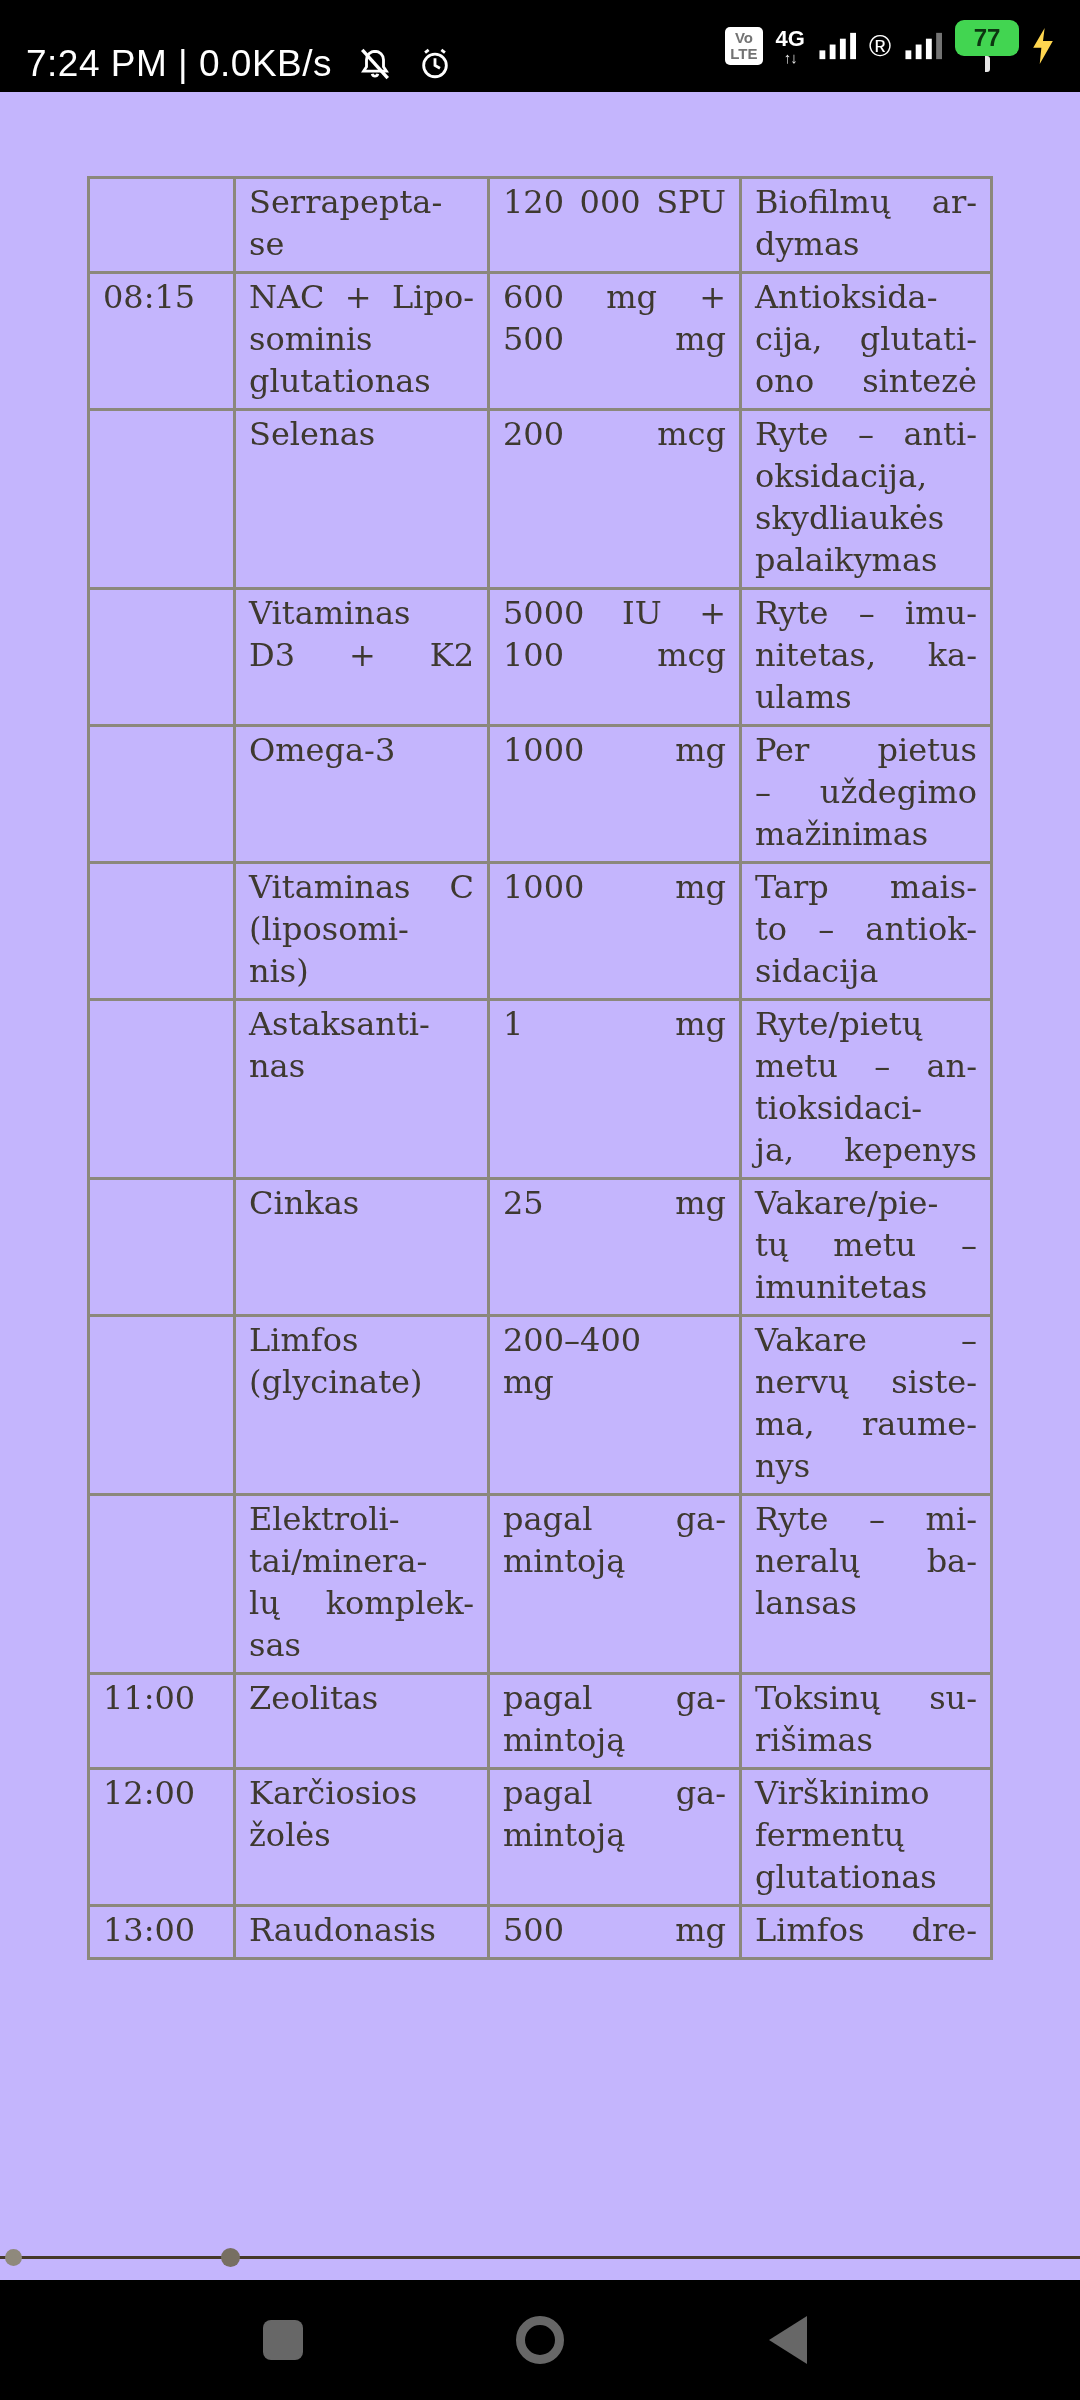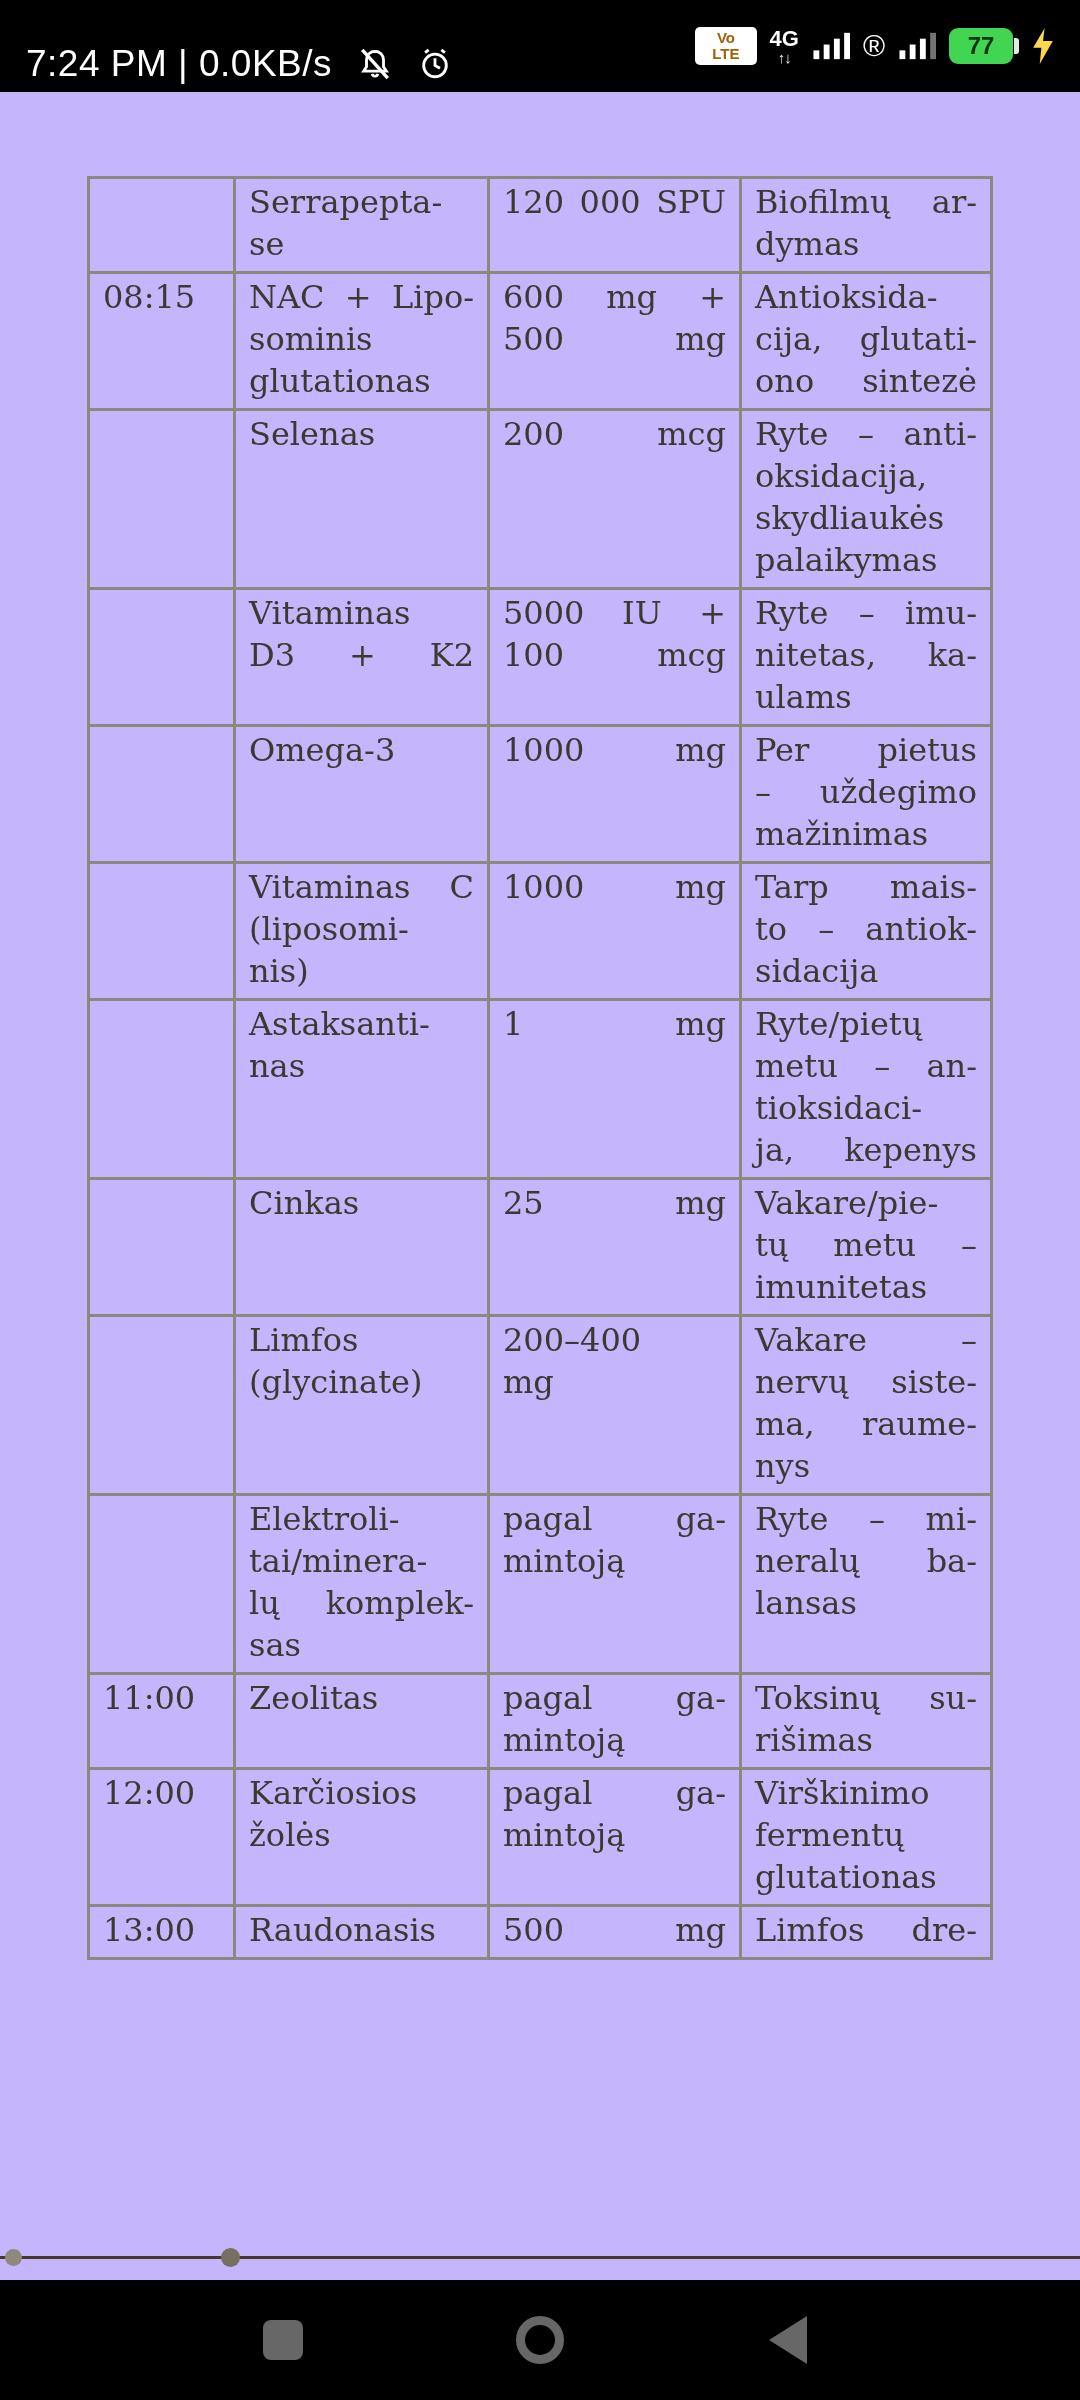--- a/index.html
+++ b/index.html
@@ -10,28 +10,28 @@
   
   .status-bar{
     position:absolute;top:0;left:0;width:1080px;height:92px;background:#000;
     color:#fff;display:flex;align-items:center;justify-content:space-between;
     padding:0 26px;box-sizing:border-box;
   }
   .sb-left{display:flex;align-items:center;gap:26px;font-size:37px;font-weight:500;letter-spacing:0.5px;margin-top:35px;}
   .sb-right{display:flex;align-items:center;gap:13px;}
   .sb-icon{display:inline-flex;align-items:center;}
   .volte{
-    background:#fff;color:#a16207;border-radius:5px;font-size:15px;font-weight:bold;
-    line-height:1.05;padding:3px 17px;text-align:center;white-space:pre-line;
+    background:#fff;color:#737373;border-radius:5px;font-size:15px;font-weight:bold;
+    line-height:1.05;padding:3px 5px;text-align:center;white-space:pre-line;
   }
   .sim{display:flex;flex-direction:column;align-items:center;line-height:1;}
   .sim .nt{font-size:22px;font-weight:bold;}
   .sim .ar{font-size:15px;letter-spacing:-1px;opacity:.9;}
   .roam{font-size:30px;line-height:1;}
-  .battery{display:flex;align-items:center;}
+  .battery{display:flex;align-items:center;flex-direction:column;}
   .bat-body{
     width:64px;height:36px;border-radius:9px;display:flex;align-items:center;justify-content:center;
     font-size:24px;font-weight:bold;color:#0c3510;
   }
   .bat-cap{width:5px;height:16px;background:#e7e7e7;border-radius:0 3px 3px 0;margin-left:1px;}
   
   .content{
     position:absolute;top:92px;left:0;width:1080px;height:2188px;
   }
   .table-viewport{

